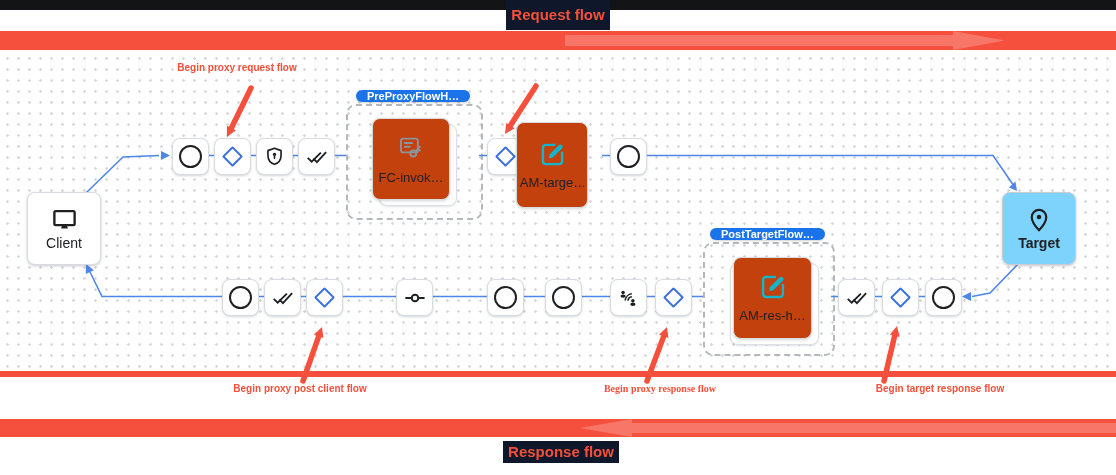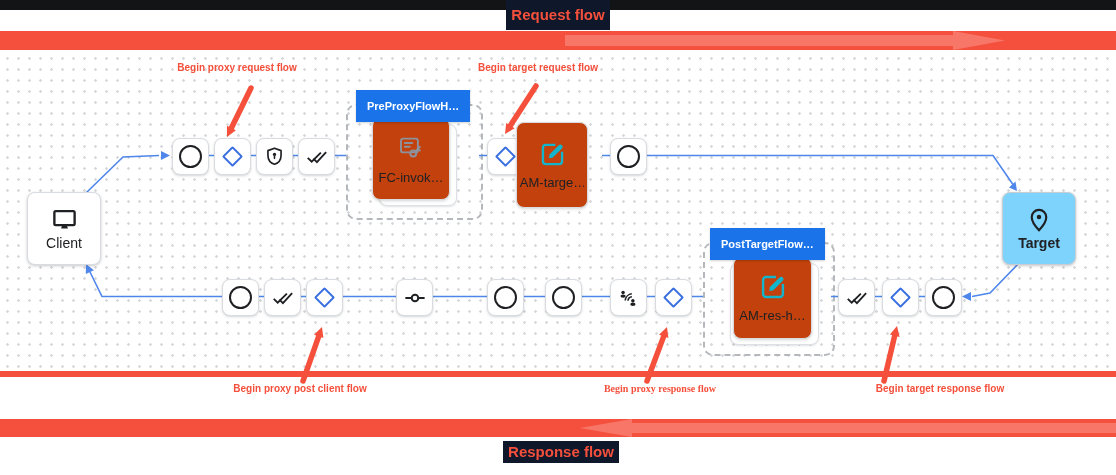--- a/index.html
+++ b/index.html
@@ -18,21 +18,21 @@
         border-radius:8px;box-shadow:0 1px 2.5px rgba(60,64,67,.22);
         display:flex;align-items:center;justify-content:center;z-index:3;}
   .bignode{position:absolute;width:72px;height:71px;background:#fff;border:1px solid #d8dbdf;
         border-radius:8px;box-shadow:0 1px 3px rgba(60,64,67,.28);display:flex;flex-direction:column;
         align-items:center;justify-content:center;gap:2px;font-size:14px;color:#202124;z-index:3;}
   .bignode.target{background:#7dd3fc;border-color:#c9cdd3;font-weight:bold;}
   .ic-circle{width:19px;height:19px;border:2.3px solid #1f2023;border-radius:50%;}
   .ic-diamond{width:11px;height:11px;border:2px solid #3a6fe0;border-radius:1.5px;transform:rotate(45deg);}
   .group{position:absolute;border:2px dashed #b4b7bc;border-radius:10px;z-index:1;}
   .pill{position:absolute;background:#1a73e8;color:#fff;font-size:11px;font-weight:bold;
-        padding:10px 11px;border-radius:0;white-space:nowrap;z-index:4;
+        padding:0 11px;border-radius:8px;white-space:nowrap;z-index:4;
         box-shadow:0 1px 2px rgba(0,0,0,.18);}
   .cardwrap{position:absolute;z-index:3;}
   .cardback{position:absolute;left:7px;top:6px;width:100%;height:100%;background:#fff;
         border:1px solid #dcdfe3;border-radius:8px;box-shadow:0 1px 2px rgba(60,64,67,.15);}
   .card{position:relative;width:100%;height:100%;background:#c2410c;border:1px solid #d8dbdf;
         border-radius:8px;box-shadow:0 1px 3px rgba(60,64,67,.22);display:flex;flex-direction:column;
         align-items:center;justify-content:center;gap:7px;font-size:13px;color:#202124;}
   .card-label{max-width:92%;overflow:hidden;white-space:nowrap;text-align:center;}
   .anno{position:absolute;color:#f4503c;font-weight:bold;font-size:10px;white-space:nowrap;
         transform:translateX(-50%);z-index:5;}
@@ -220,21 +220,20 @@
     </svg>
   </div>
   <div class="node" style="left:882px;top:279px;">
       <span class="ic-diamond"></span>
     </div>
   <div class="node" style="left:925px;top:279px;">
       <span class="ic-circle"></span>
     </div>
 
   <div class="anno" style="left:237px;top:62px;">Begin proxy request flow</div>
-  <div class="anno" style="left:538px;top:62px;">Begin target request flow</div>
   <div class="anno" style="left:300px;top:383px;">Begin proxy post client flow</div>
   <div class="anno" style="left:660px;top:383px;font-family:Liberation Serif, serif;">Begin proxy response flow</div>
   <div class="anno" style="left:940px;top:383px;">Begin target response flow</div>
 
   <div class="abs redbar" style="left:0;top:371px;width:1116px;height:6px;"></div>
   <div class="abs redbar" style="left:0;top:419px;width:1116px;height:18px;"></div>
   <div class="abs bar-arrow" style="left:580px;top:419px;width:536px;height:18px;
               clip-path:polygon(52px 0,0 9px,52px 18px,52px 14px,536px 14px,536px 4px,52px 4px);"></div>
   <div class="abs banner-label-box" style="left:503px;top:441px;width:116px;height:22px;line-height:22px;">
     <span class="banner-label">Response flow</span>

